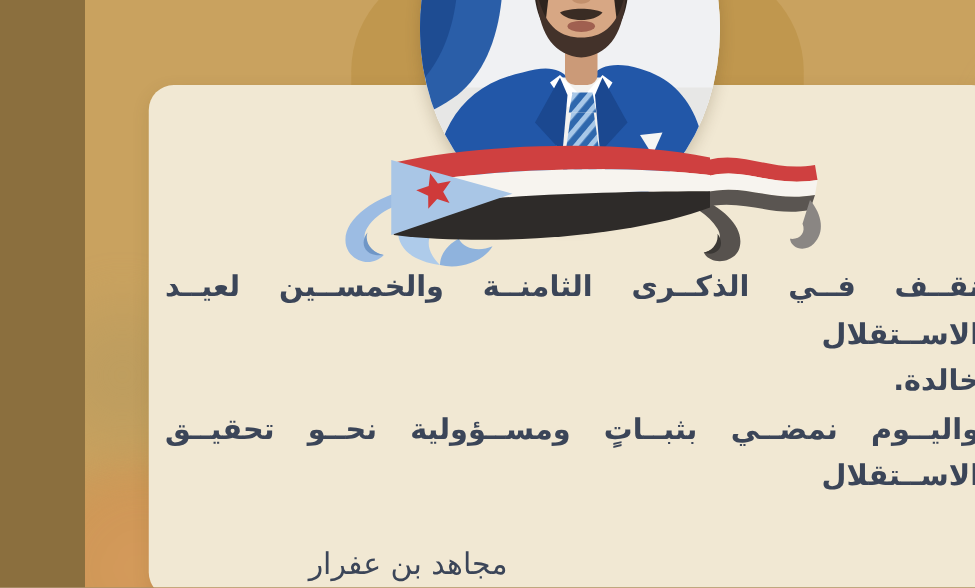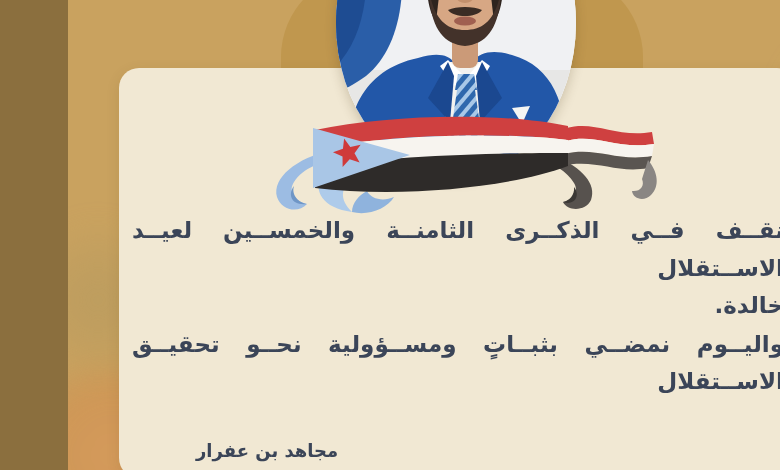--- a/index.html
+++ b/index.html
@@ -49,22 +49,22 @@
     color:var(--text,#3b4558);
     font-weight:bold;font-size:23px;line-height:37.5px;
     direction:rtl;
   }
   .line{white-space:nowrap;}
   .line.fill{white-space:normal;text-align:justify;text-align-last:justify;}
   .line.startline{text-align:start;}
   .para2{margin-top:1px;}
   .signature{
     position:absolute;left:128px;top:438px;width:210px;
-    text-align:left;color:var(--text,#3b4558);
-    font-weight:bold;font-size:18px;line-height:26px;direction:rtl;
+    text-align:right;color:var(--text,#3b4558);
+    font-weight:normal;font-size:24px;line-height:26px;direction:rtl;
   }
 </style>
 </head>
 <body>
 
 <div class="stage">
 
   <div class="blob b1"></div>
   <div class="blob b2"></div>
   <div class="blob b3"></div>

